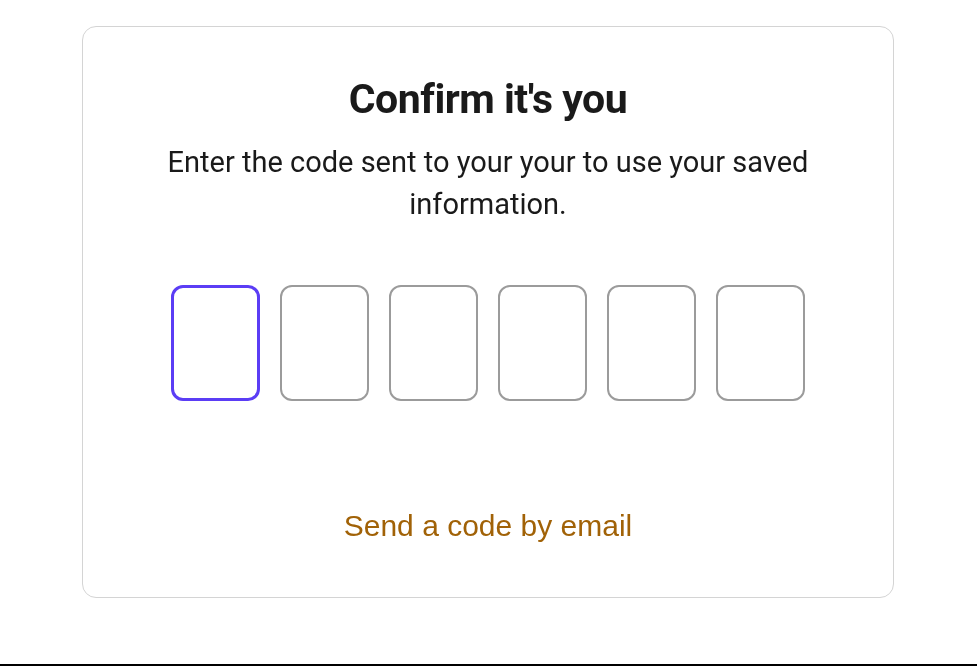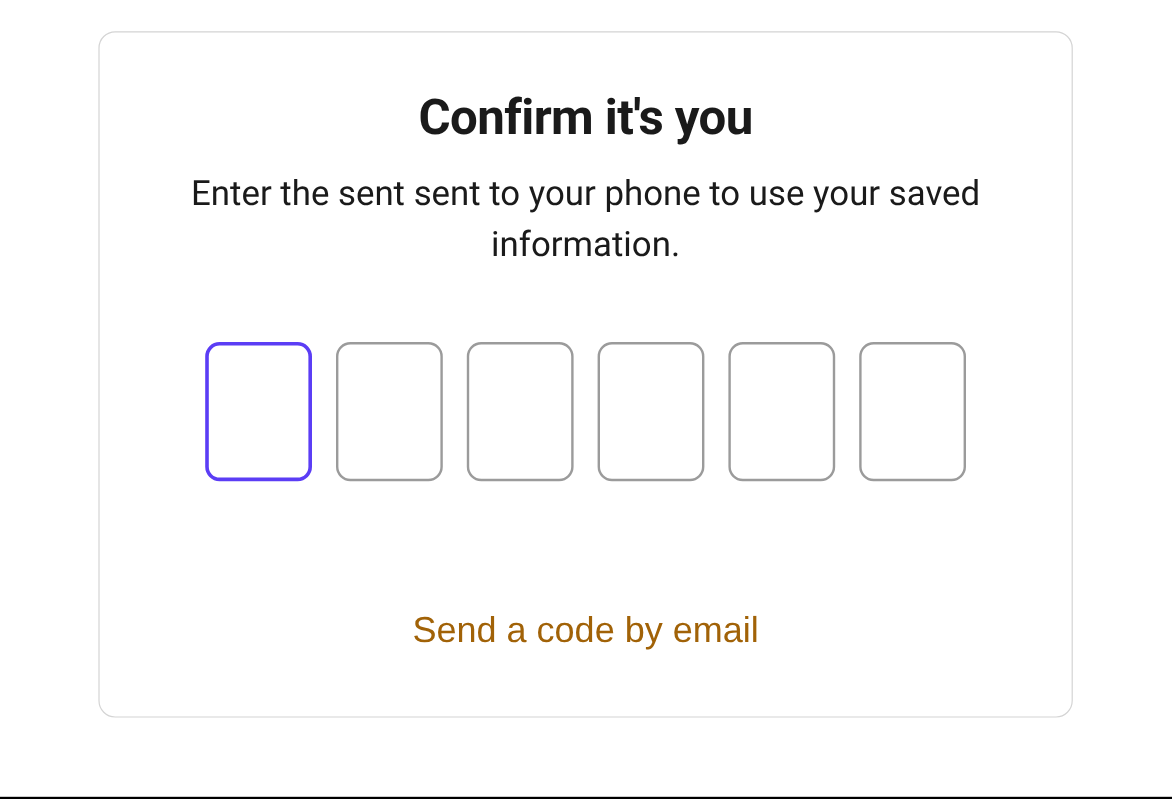--- a/index.html
+++ b/index.html
@@ -74,21 +74,21 @@
       background: none;
       border: none;
       padding: 0;
     }
   </style>
 </head>
 <body>
 
 <div class="card">
   <h1 class="title">Confirm it's you</h1>
-  <p class="subtitle">Enter the sent sent to your phone to use your saved information.</p>
+  <p class="subtitle">Enter the code sent to your your to use your saved information.</p>
 
   <div class="code-row">
     <input class="code-cell focused" type="text" maxlength="1" value="" style="">
     <input class="code-cell" type="text" maxlength="1" value="" style="">
     <input class="code-cell" type="text" maxlength="1" value="" style="">
     <input class="code-cell" type="text" maxlength="1" value="" style="">
     <input class="code-cell" type="text" maxlength="1" value="" style="">
     <input class="code-cell" type="text" maxlength="1" value="" style="">
   </div>
 

